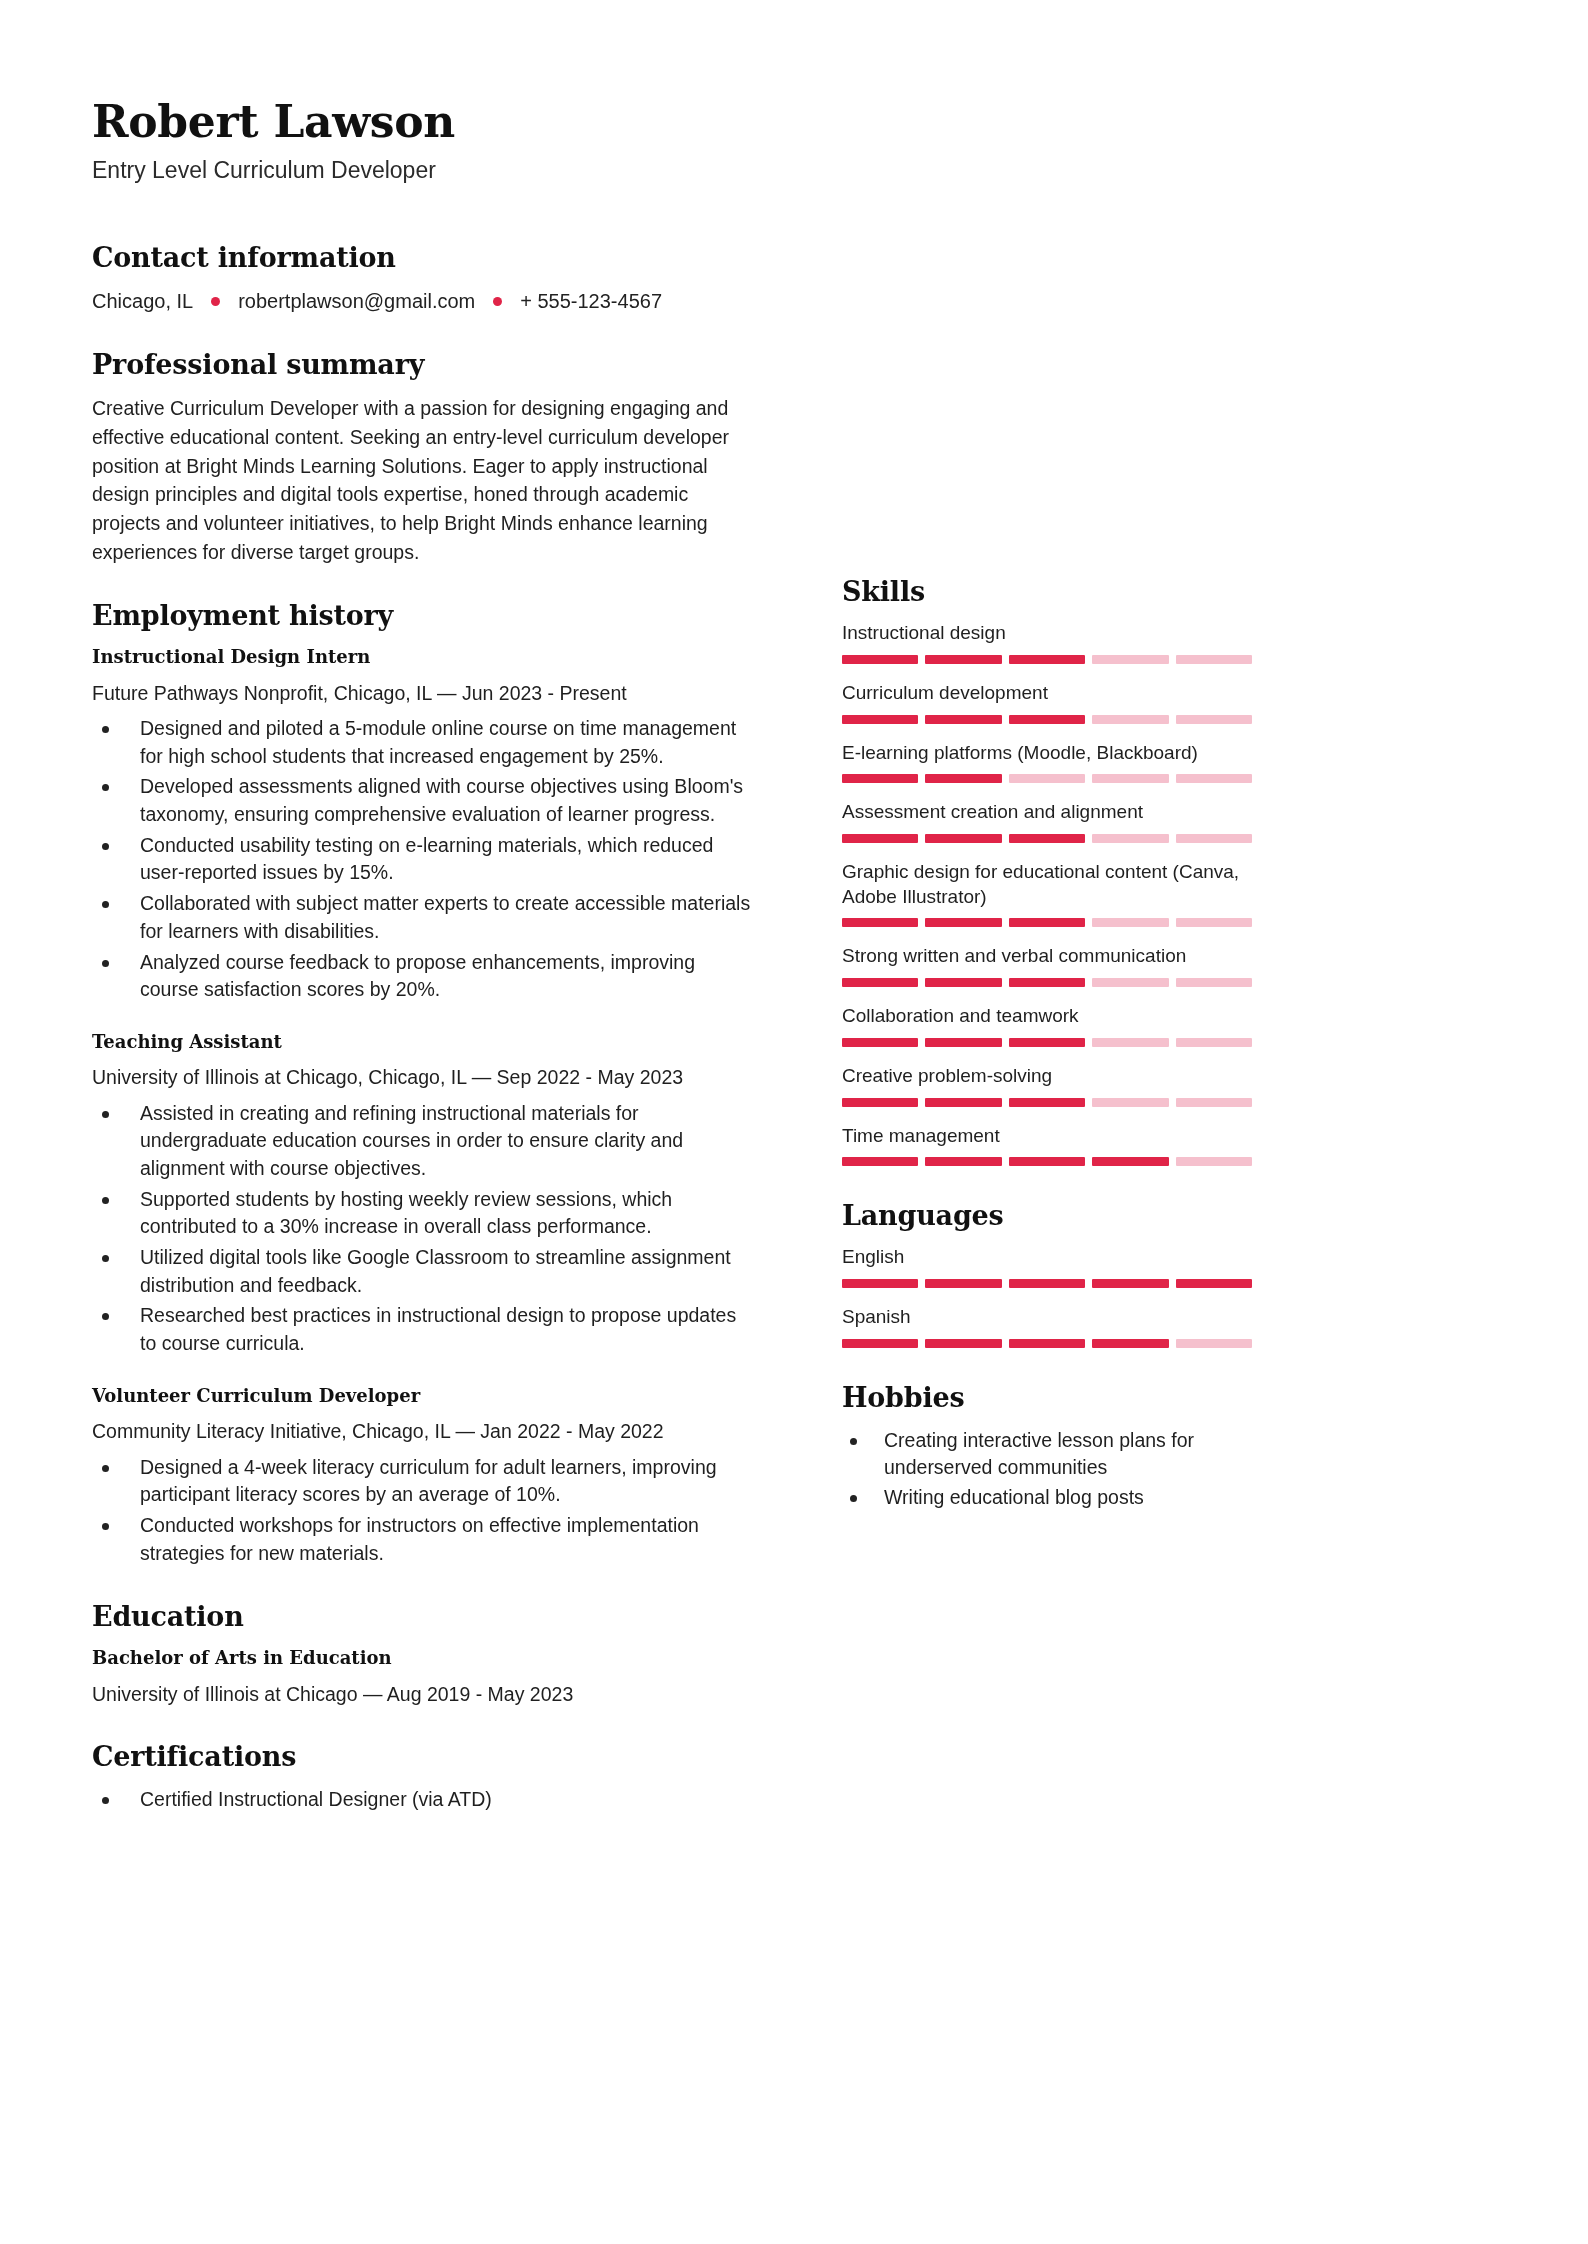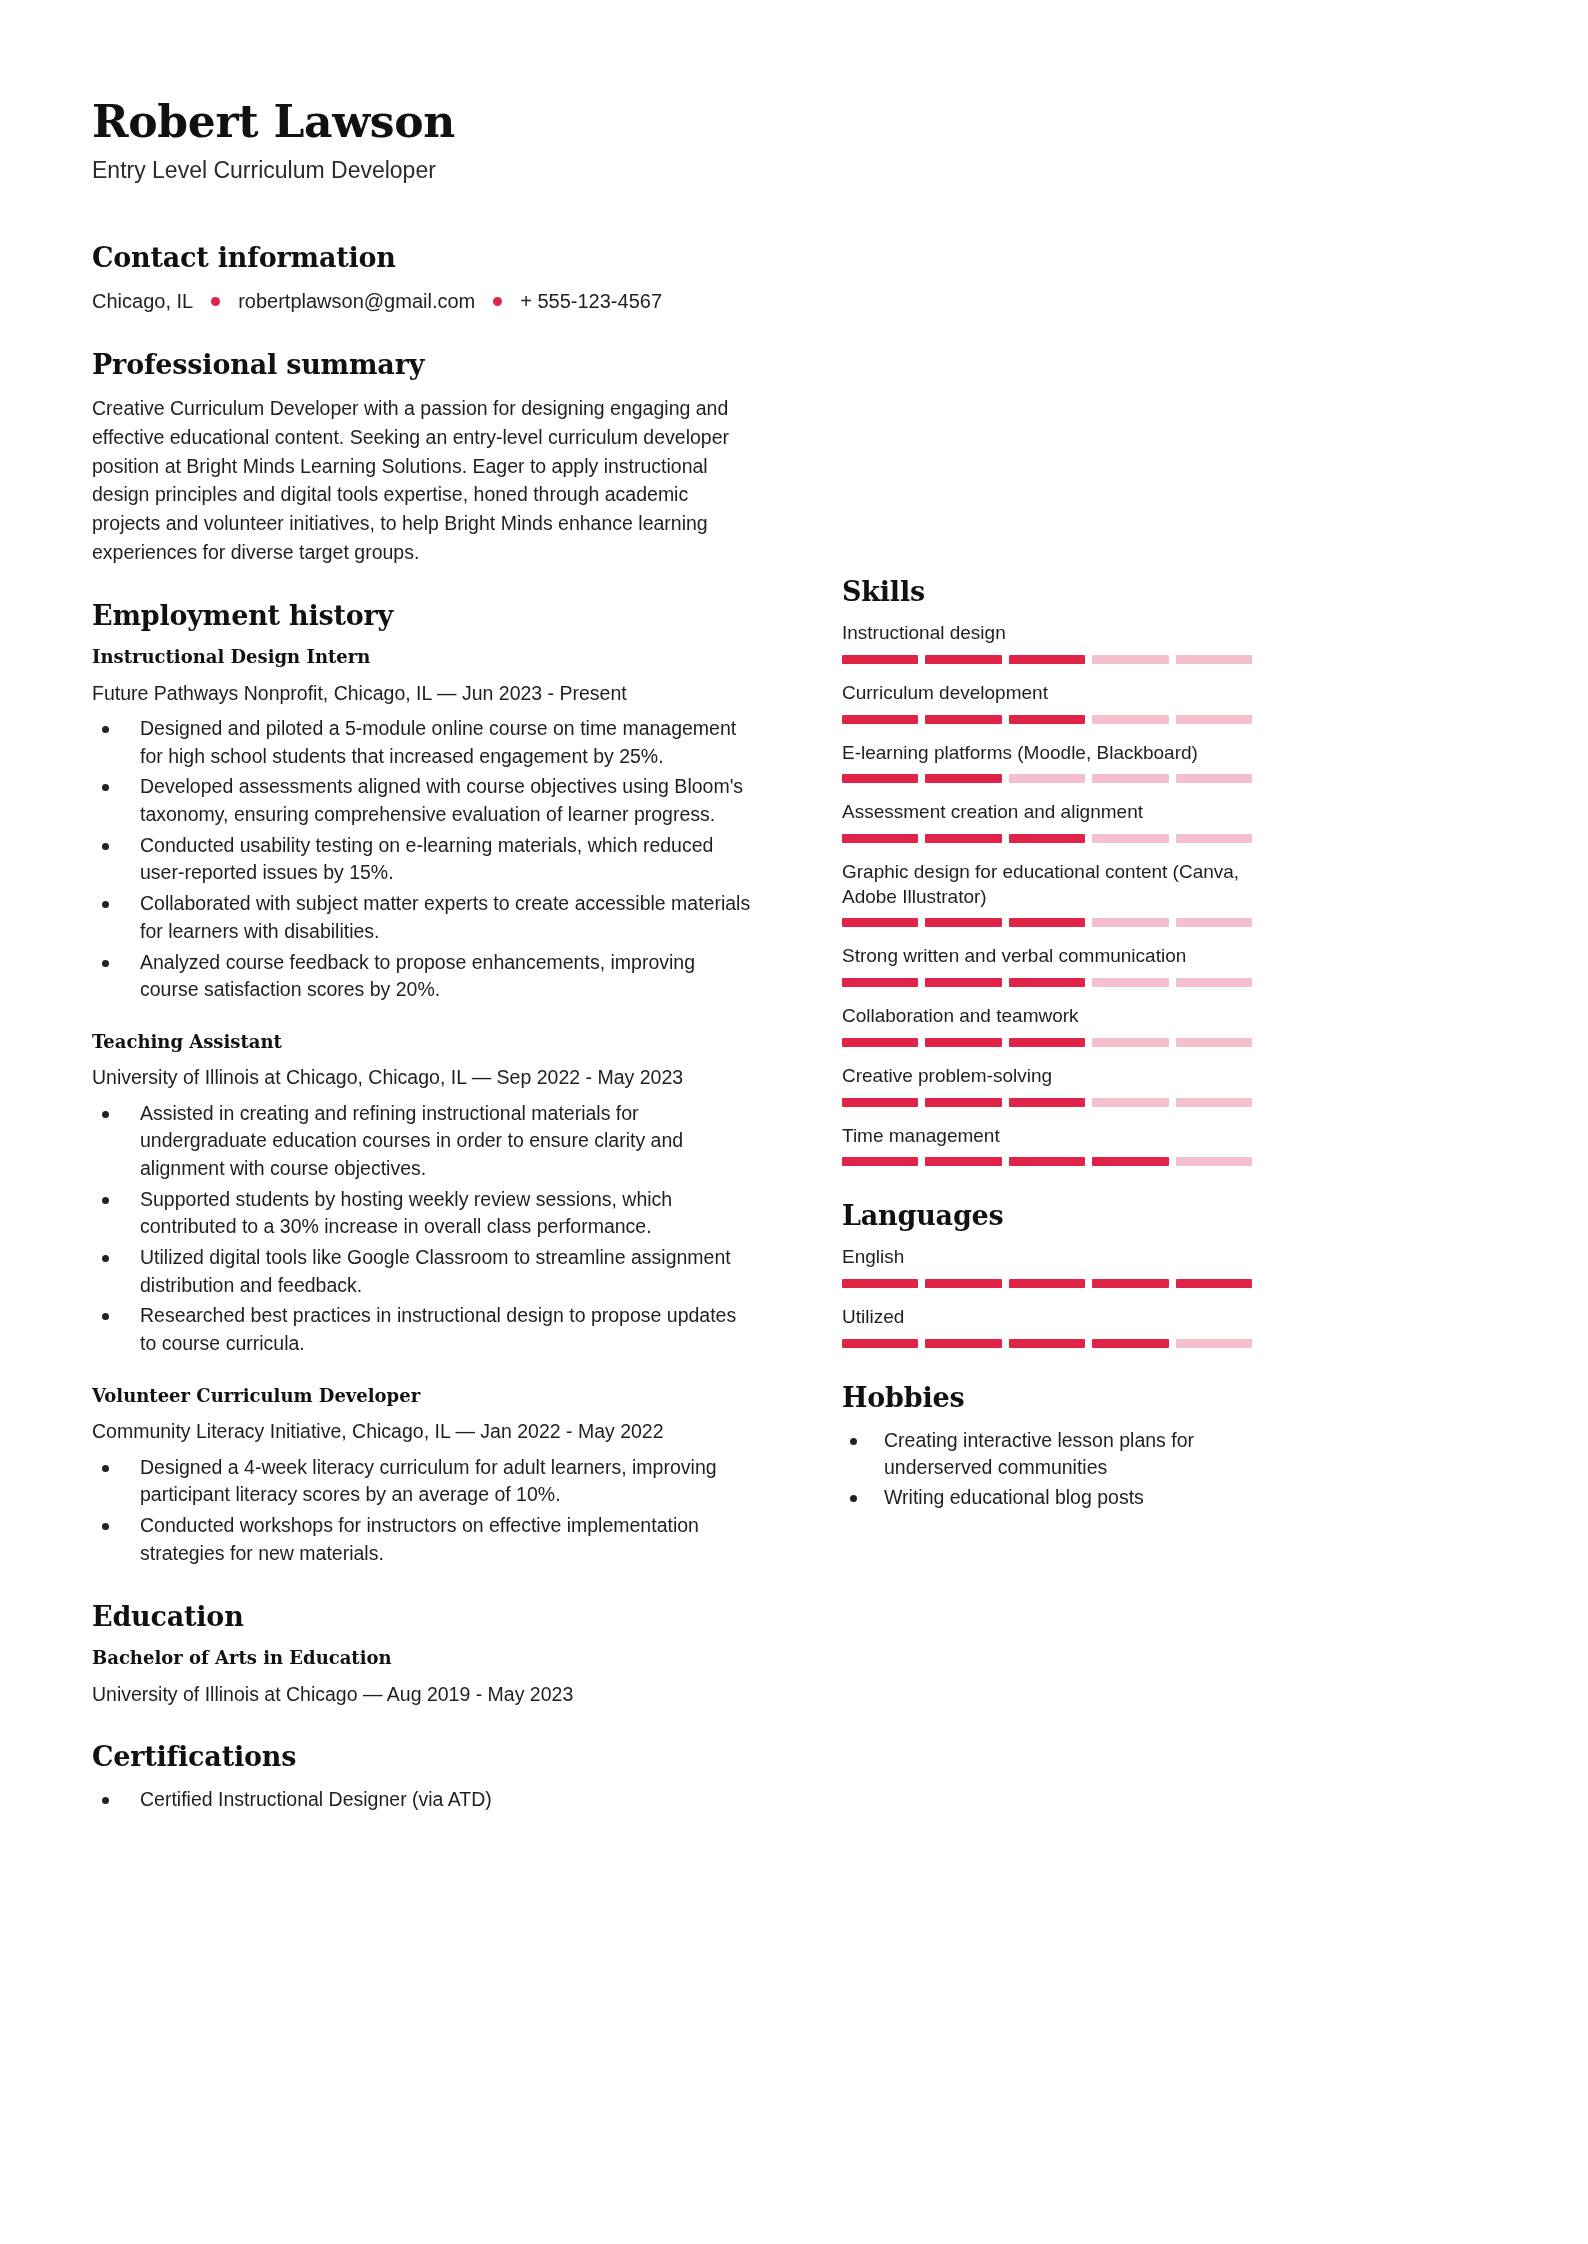--- a/index.html
+++ b/index.html
@@ -384,21 +384,21 @@
               <div class="rate-label">English</div>
               <div class="rate-bar">
                 <div class="rate-seg on"></div>
                 <div class="rate-seg on"></div>
                 <div class="rate-seg on"></div>
                 <div class="rate-seg on"></div>
                 <div class="rate-seg on"></div>
               </div>
             </div>
             <div class="rate-item">
-              <div class="rate-label">Utilized</div>
+              <div class="rate-label">Spanish</div>
               <div class="rate-bar">
                 <div class="rate-seg on"></div>
                 <div class="rate-seg on"></div>
                 <div class="rate-seg on"></div>
                 <div class="rate-seg on"></div>
                 <div class="rate-seg"></div>
               </div>
             </div>
           </div>
       </div>

